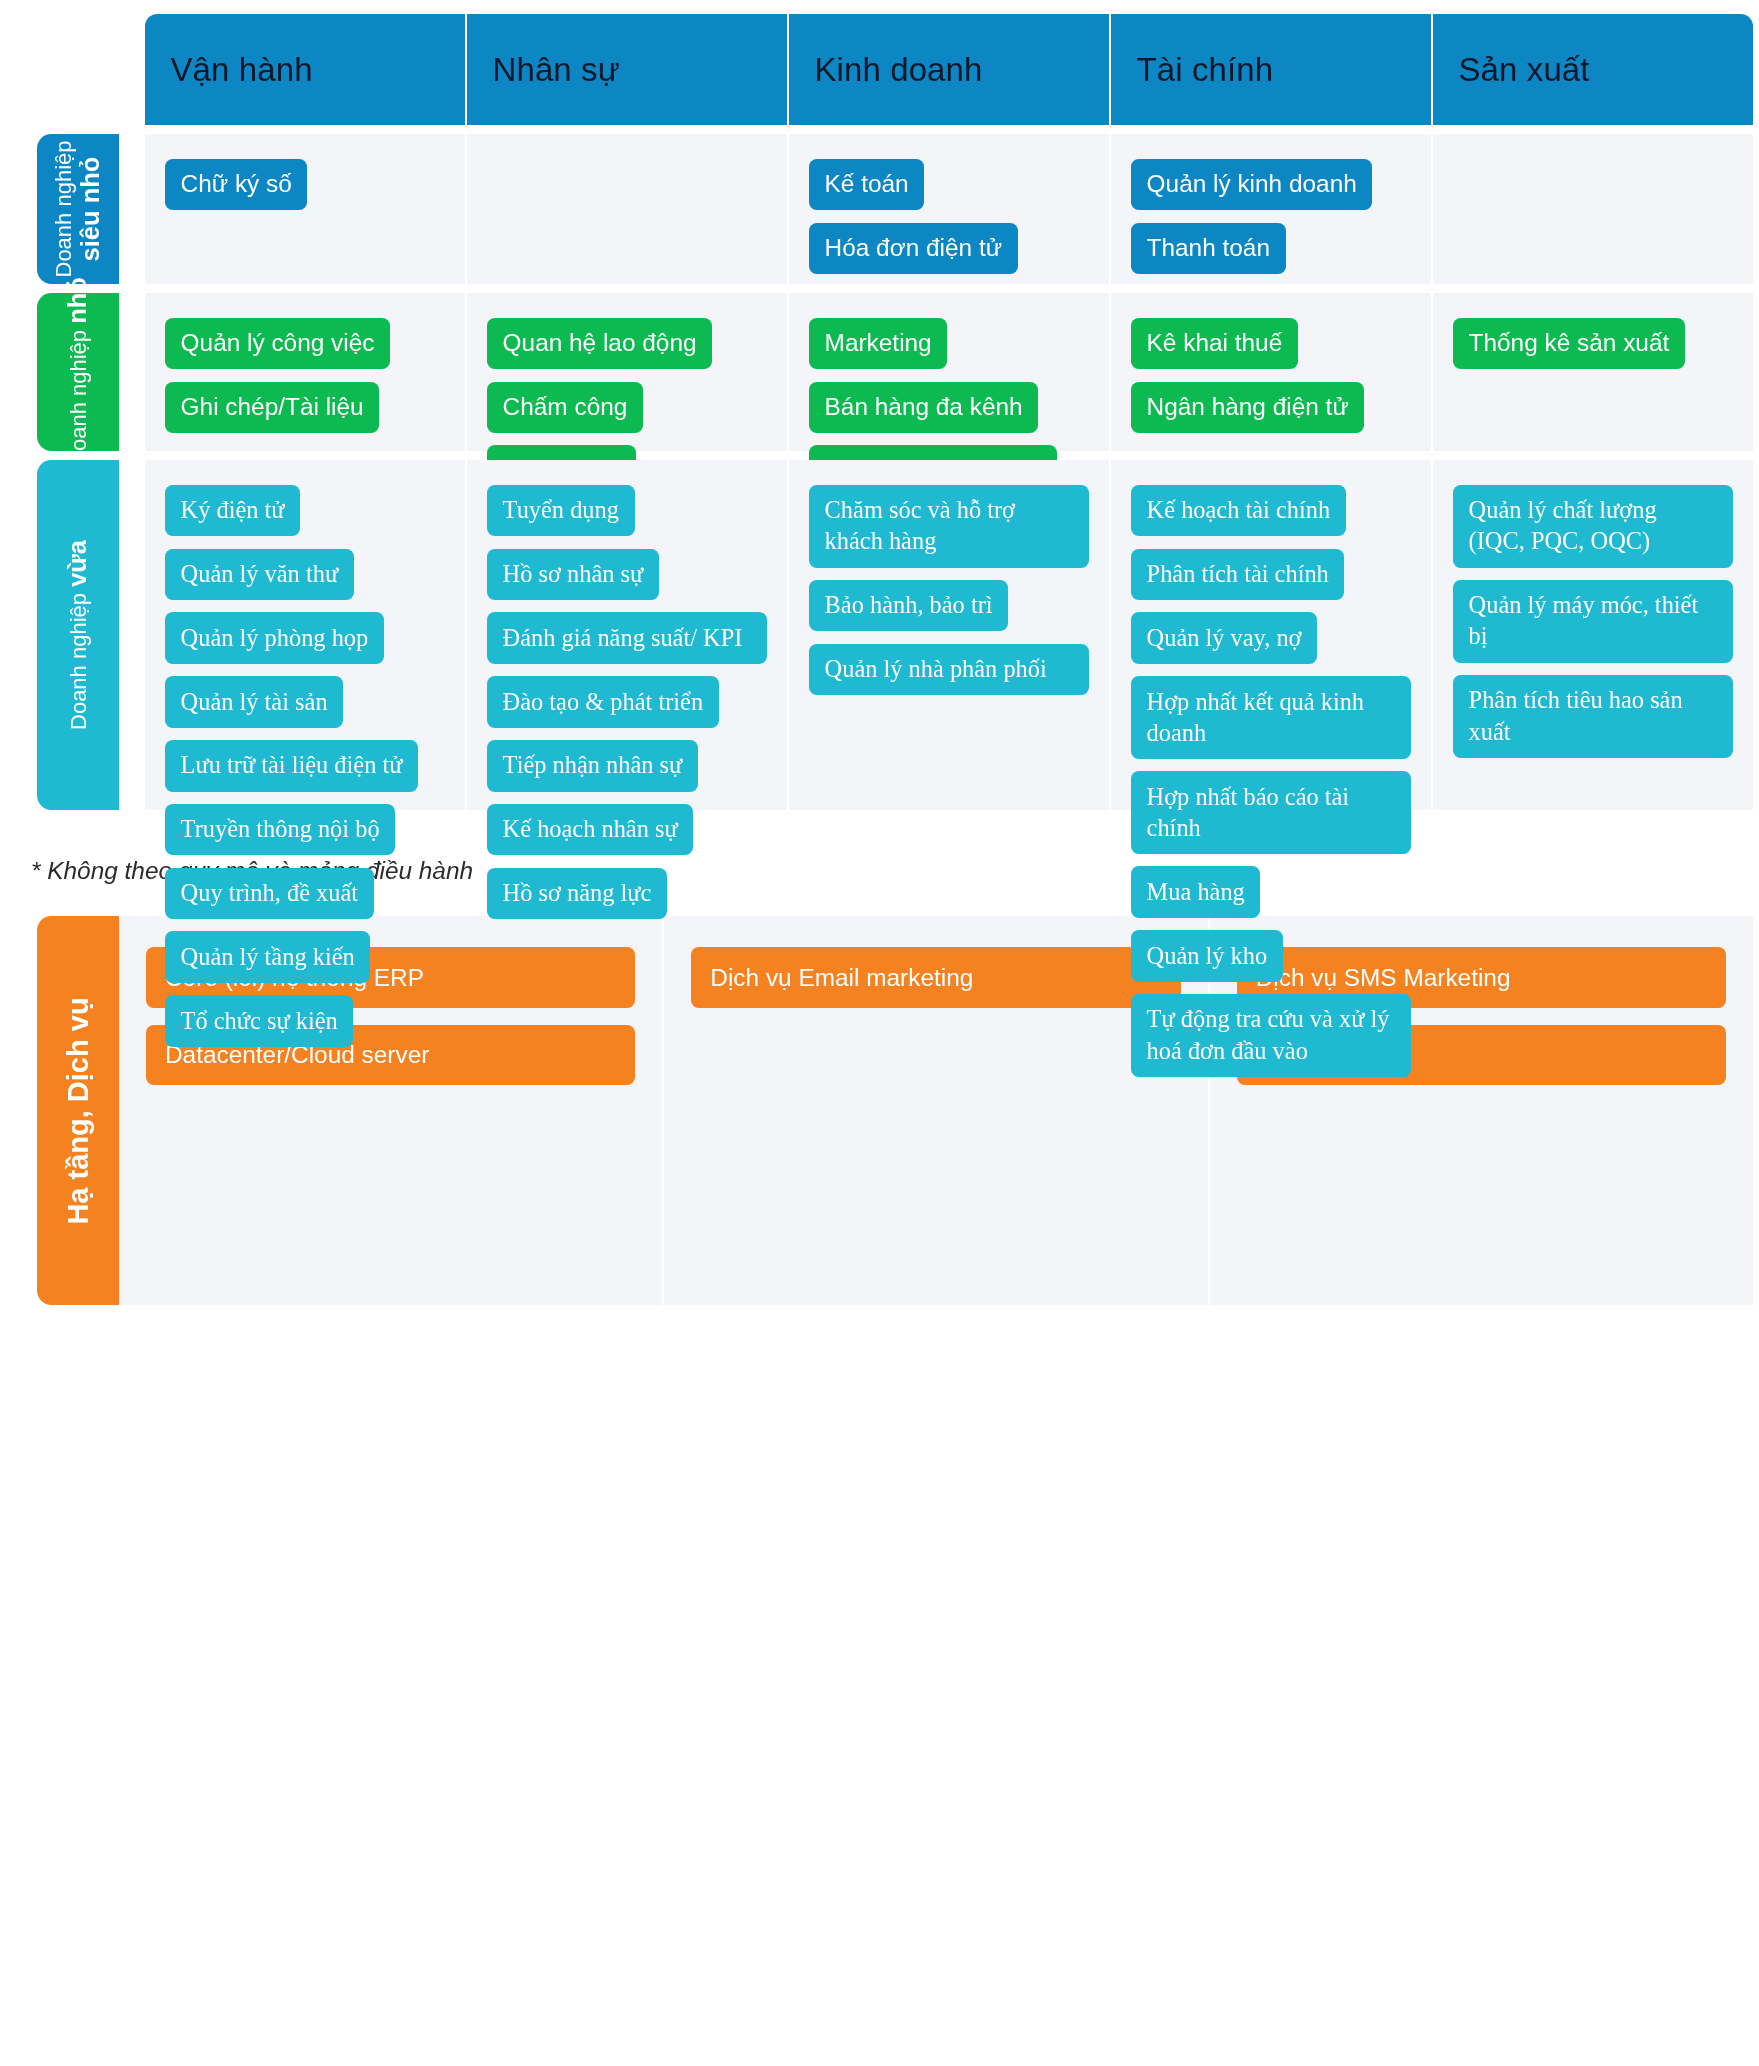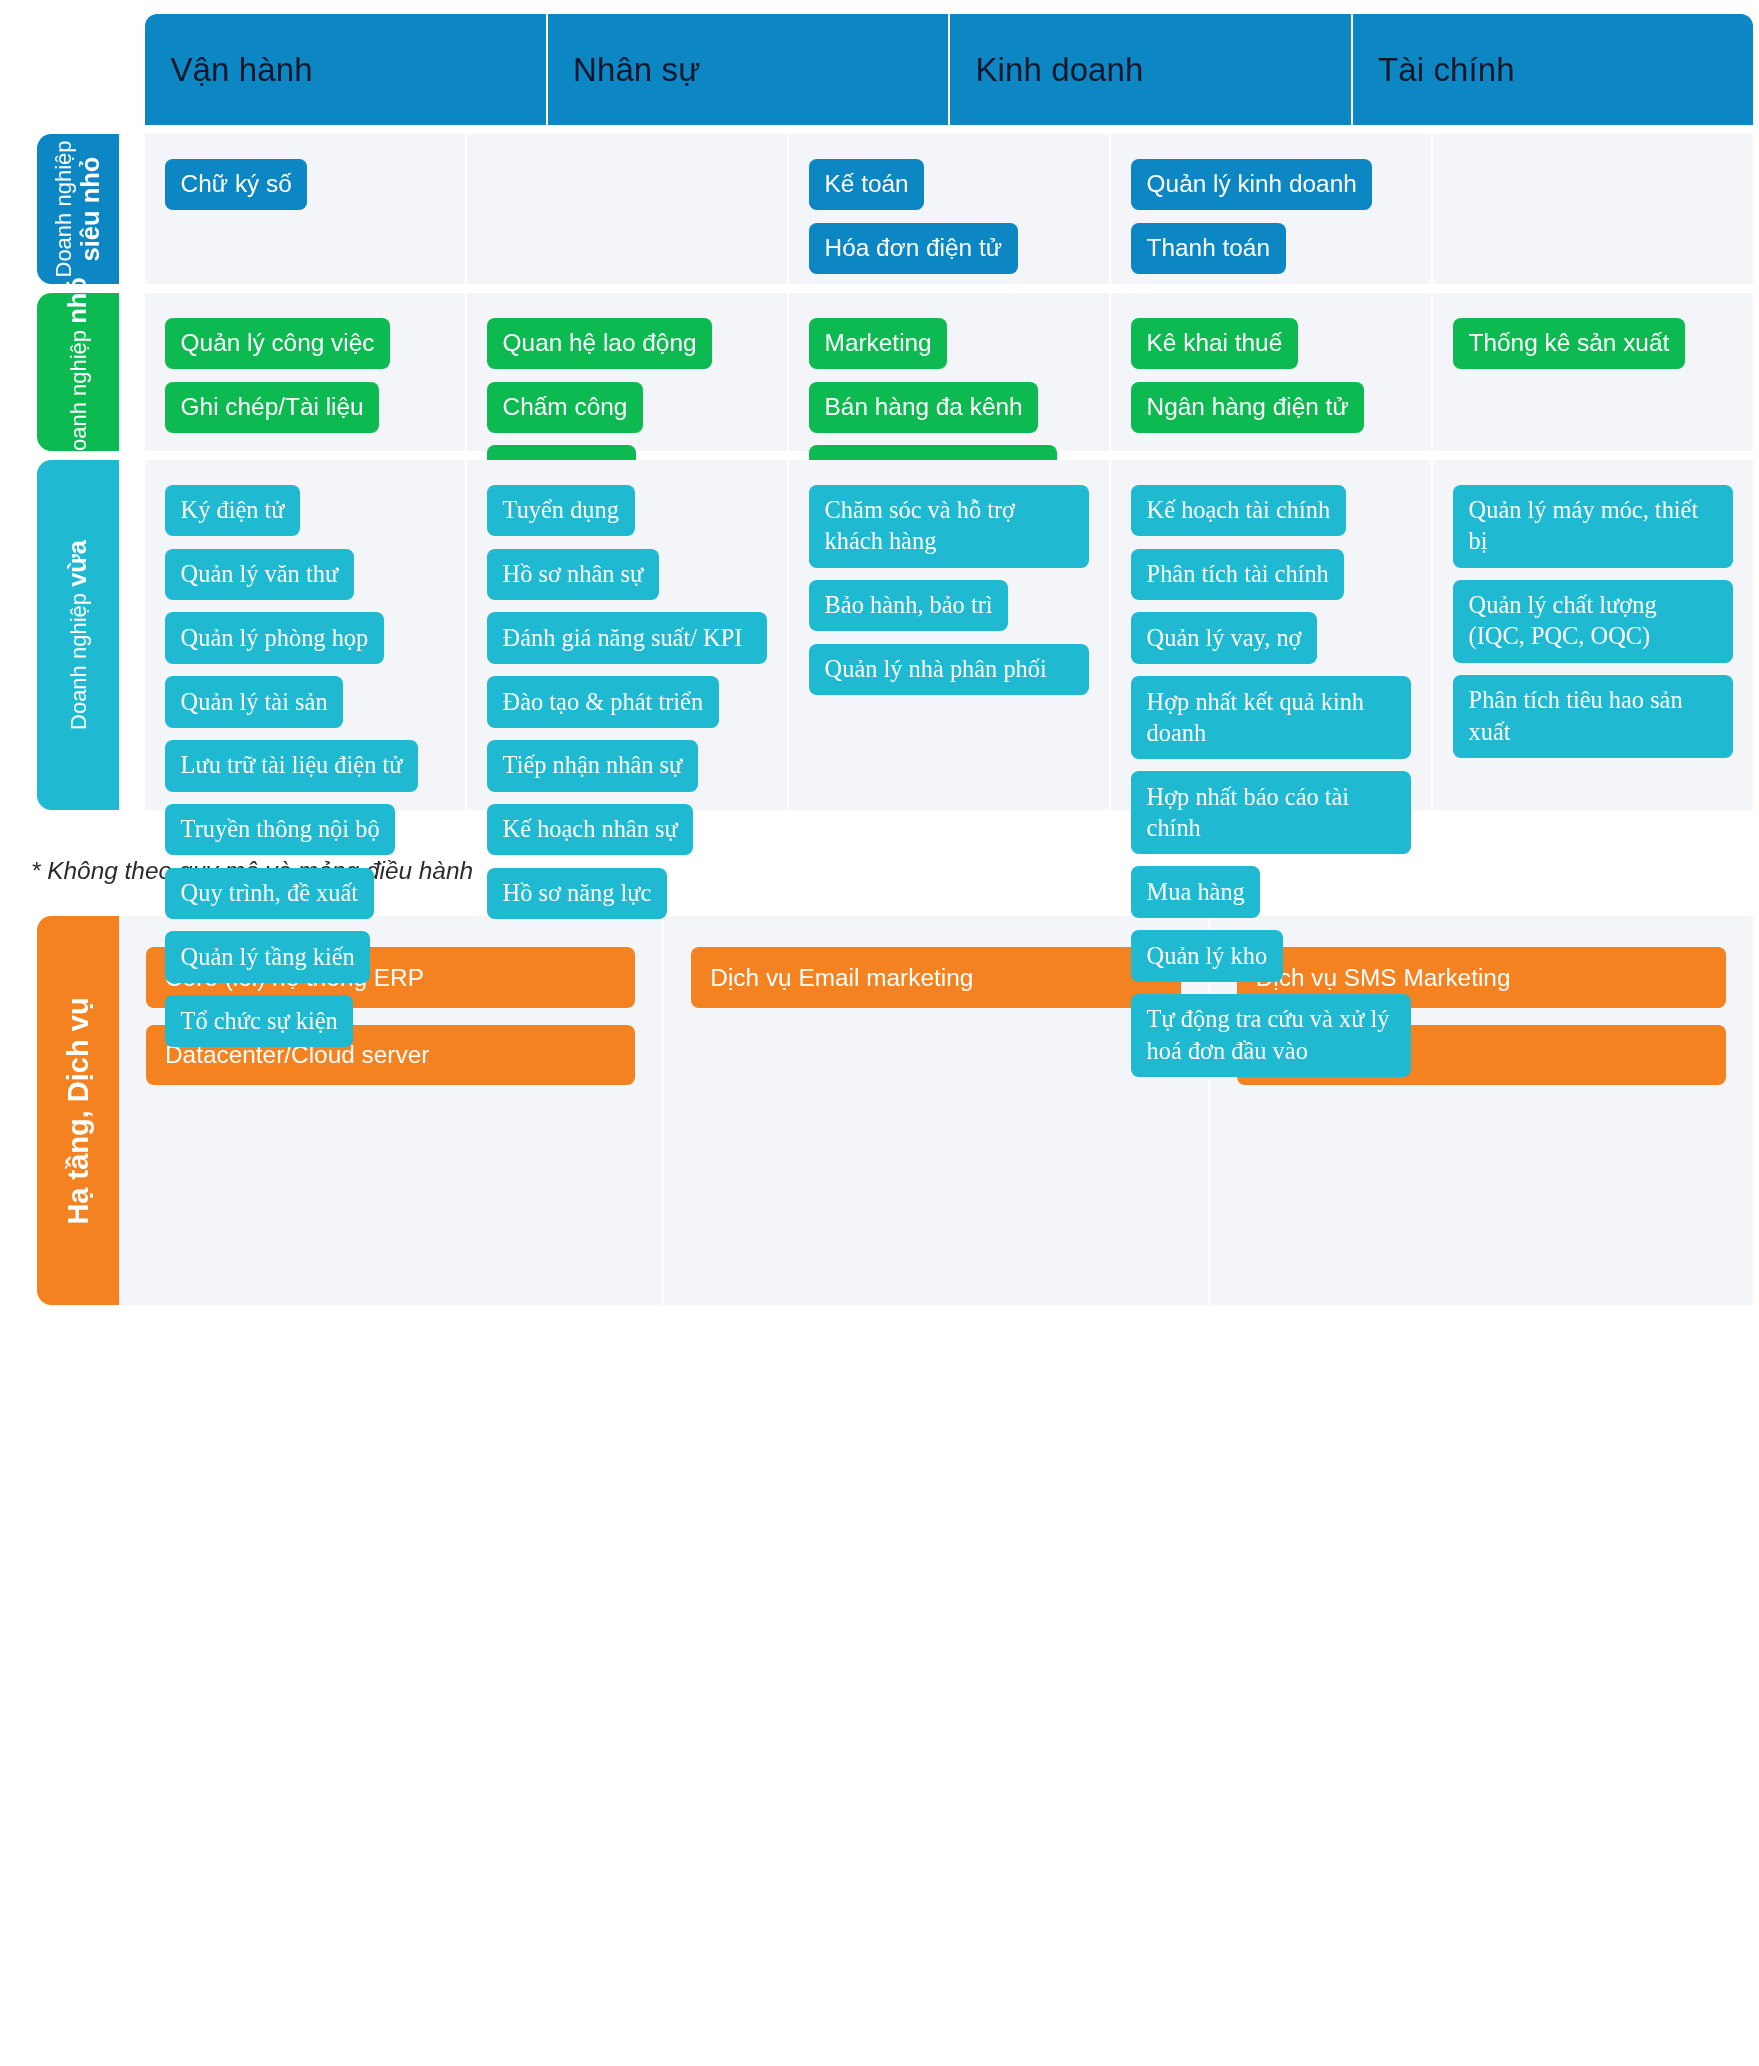--- a/index.html
+++ b/index.html
@@ -176,20 +176,21 @@
 
 <div class="page">
 
   <div class="matrix">
 
     <div class="header-row">
       <div class="header-cell">Vận hành</div>
       <div class="header-cell">Nhân sự</div>
       <div class="header-cell">Kinh doanh</div>
       <div class="header-cell">Tài chính</div>
+      <div class="header-cell">Sản xuất</div>
     </div>
 
     <div class="band band-micro">
       <div class="band-label">
         <div class="vtext">
           <span>Doanh nghiệp</span><br>
           <span class="b">siêu nhỏ</span>
         </div>
       </div>
       <div class="band-gap"></div>
@@ -284,22 +285,22 @@
           <span class="chip">Kế hoạch tài chính</span>
           <span class="chip">Phân tích tài chính</span>
           <span class="chip">Quản lý vay, nợ</span>
           <span class="chip w-full">Hợp nhất kết quả kinh doanh</span>
           <span class="chip w-full">Hợp nhất báo cáo tài chính</span>
           <span class="chip">Mua hàng</span>
           <span class="chip">Quản lý kho</span>
           <span class="chip w-full">Tự động tra cứu và xử lý hoá đơn đầu vào</span>
         </div>
         <div class="band-col">
+          <span class="chip w-full">Quản lý chất lượng (IQC, PQC, OQC)</span>
           <span class="chip w-full">Quản lý máy móc, thiết bị</span>
-          <span class="chip w-full">Quản lý chất lượng (IQC, PQC, OQC)</span>
           <span class="chip w-full">Phân tích tiêu hao sản xuất</span>
         </div>
       </div>
     </div>
 
   </div>
 
   <div class="footnote">* Không theo quy mô và mảng điều hành</div>
 
   <div class="infra">

